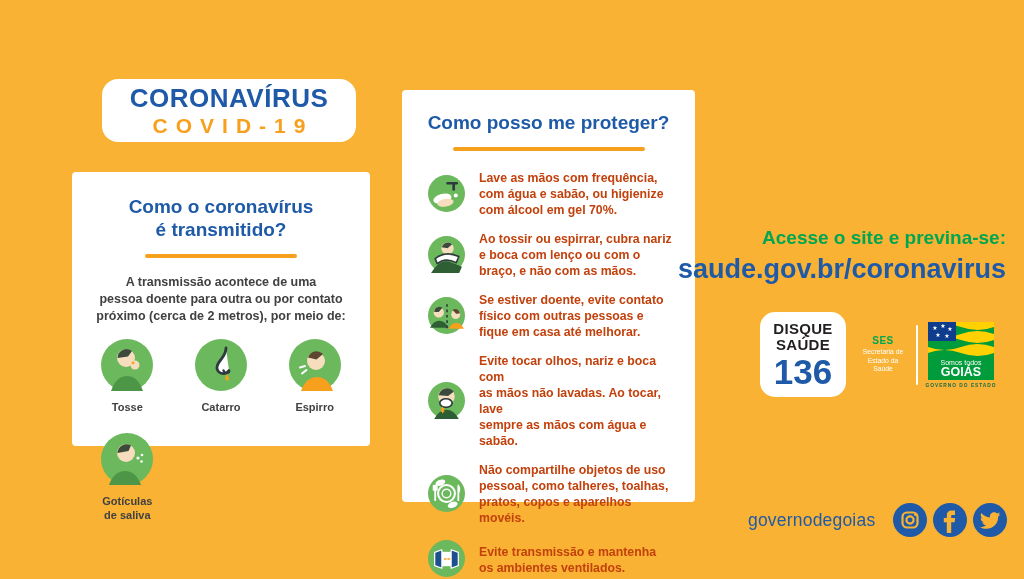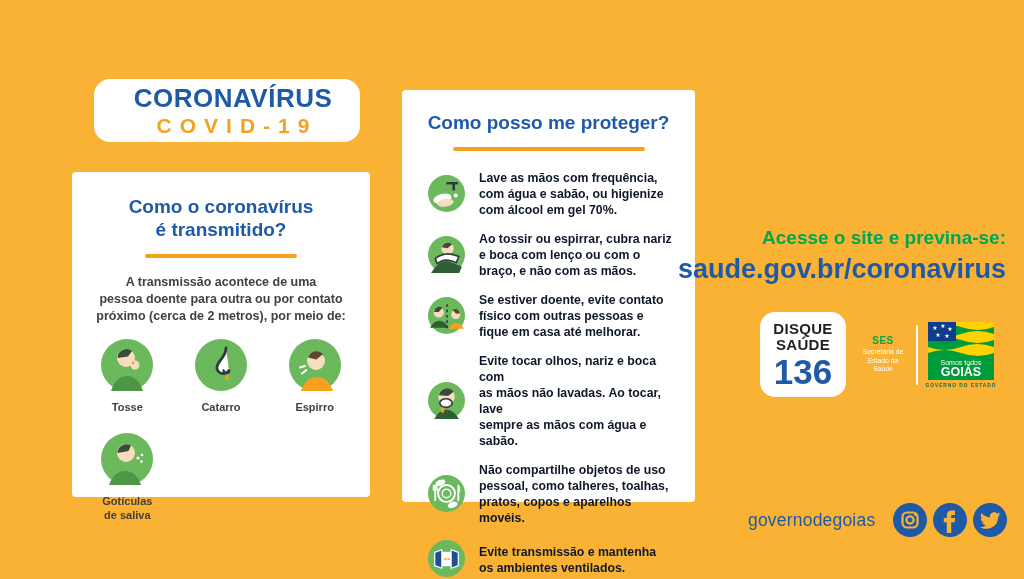--- a/index.html
+++ b/index.html
@@ -5,28 +5,28 @@
   html,body{margin:0;padding:0;}
   body{
     width:1024px;height:579px;position:relative;overflow:hidden;
     background:#F9B233;
     font-family:"Liberation Sans",sans-serif;
     -webkit-font-smoothing:antialiased;
   }
   .card{background:#fff;position:absolute;border-radius:4px;}
   
   .title-box{
-    position:absolute;left:94px;top:79px;width:254px;height:63px;
+    position:absolute;left:102px;top:79px;width:254px;height:63px;
     background:#fff;border-radius:16px;
-    display:flex;flex-direction:column;align-items:center;justify-content:center;padding-left:12px;
+    display:flex;flex-direction:column;align-items:center;justify-content:center;
   }
   .title-line1{color:#1E5AA8;font-weight:bold;font-size:26px;letter-spacing:.5px;line-height:1;}
   .title-line2{color:#F7A01D;font-weight:bold;font-size:21px;letter-spacing:8px;line-height:1;margin-top:4px;padding-left:8px;}
   
-  .left-card{left:72px;top:172px;width:298px;height:325px;}
+  .left-card{left:72px;top:172px;width:298px;height:274px;}
   .card-heading{
     color:#1E5AA8;font-weight:bold;font-size:19px;text-align:center;
     line-height:1.2;white-space:pre-line;margin:24px 10px 0;
   }
   .divider{height:4.5px;background:#F7A01D;border-radius:3px;margin:12px auto 0;}
   .left-card .divider{width:152px;}
   .mid-card .divider{width:192px;}
   .intro{
     color:#414042;font-weight:bold;font-size:12.5px;line-height:1.35;
     text-align:center;white-space:pre-line;margin:16px 12px 0;
@@ -39,21 +39,21 @@
   .trans-item .label{
     color:#414042;font-weight:bold;font-size:11px;line-height:1.25;
     text-align:center;white-space:pre-line;margin-top:6px;
   }
   
   .mid-card{left:402px;top:90px;width:293px;height:412px;}
   .mid-card .card-heading{margin-top:22px;}
   .protect-list{display:flex;flex-direction:column;gap:13px;margin:20px 22px 0 26px;}
   .protect-item{display:flex;align-items:center;gap:14px;}
   .protect-item .txt{
-    color:#0f172a;font-weight:bold;font-size:12.3px;line-height:1.3;
+    color:#c2410c;font-weight:bold;font-size:12.3px;line-height:1.3;
     white-space:pre-line;flex:1;
   }
   .picon{flex:0 0 37px;}
   
   .cta-block{position:absolute;right:18px;top:227px;text-align:right;}
   .cta-line{color:#00A651;font-weight:bold;font-size:19px;line-height:1.2;}
   .cta-url{color:#1E5AA8;font-weight:bold;font-size:27px;line-height:1.2;margin-top:3px;display:block;text-decoration:none;}
   .brand-row{position:absolute;left:760px;top:312px;display:flex;align-items:center;}
   .disque-box{
     width:86px;height:85px;background:#fff;border-radius:15px;

